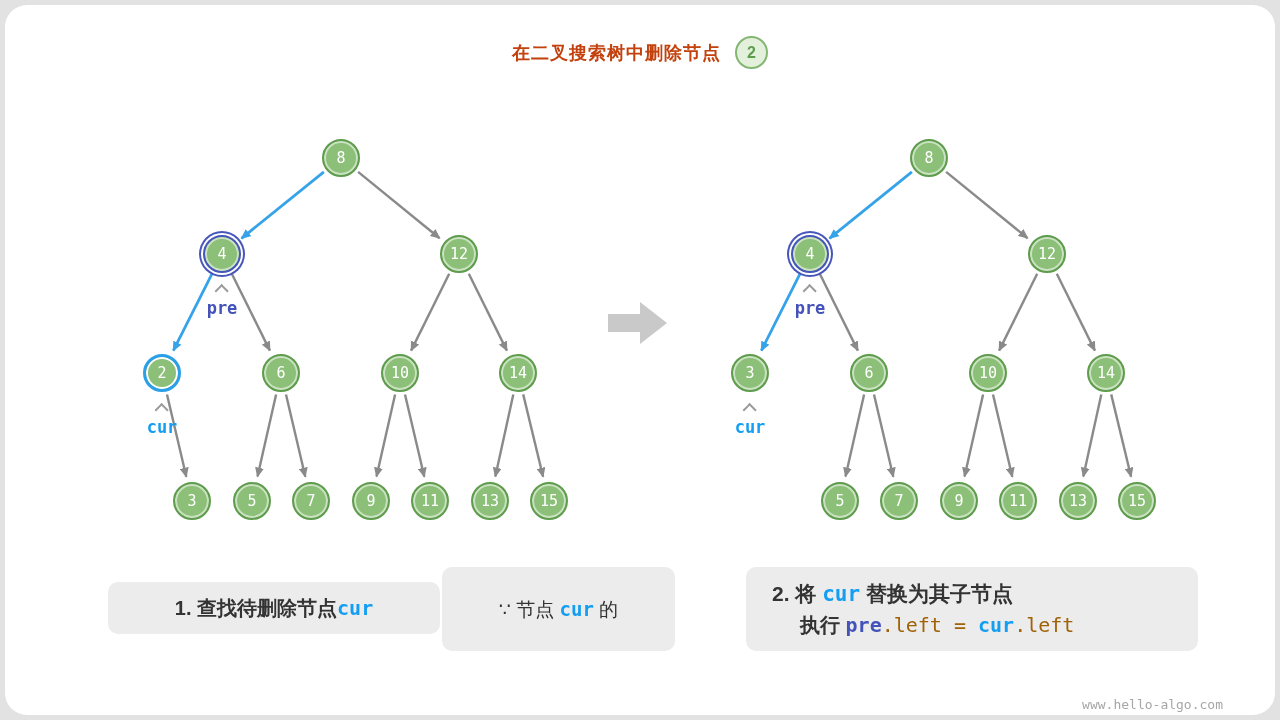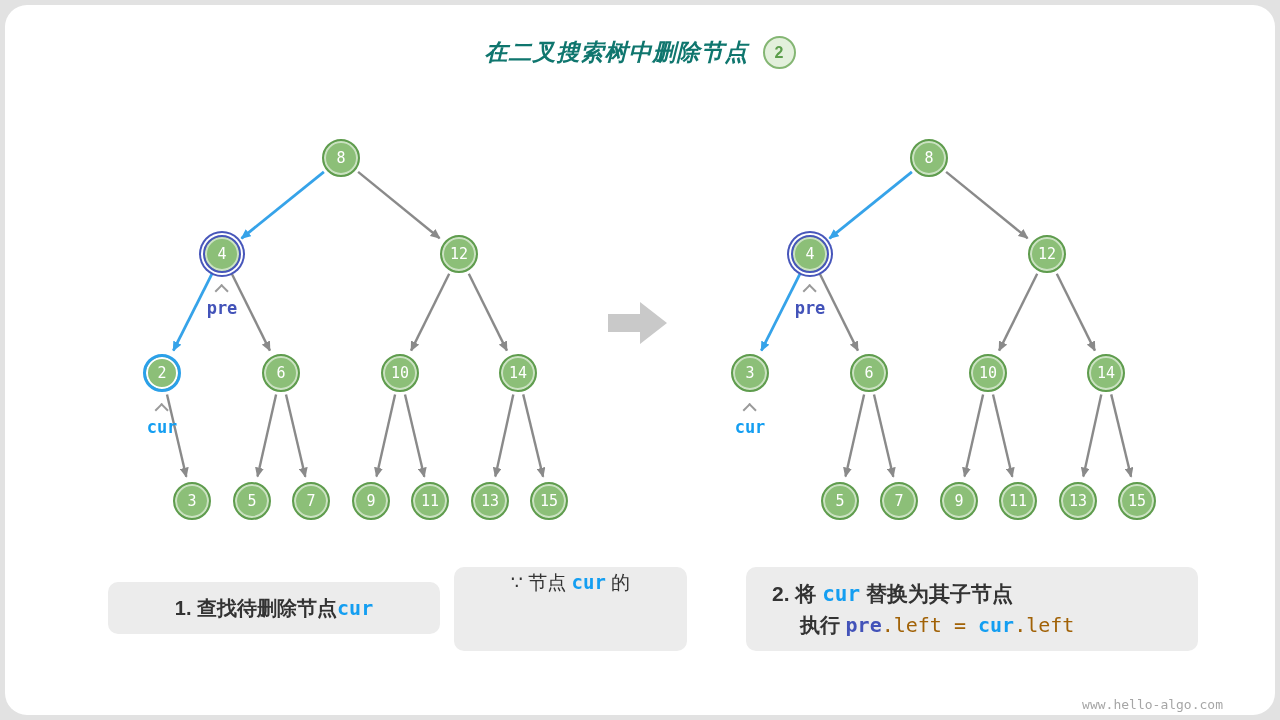--- a/index.html
+++ b/index.html
@@ -23,37 +23,37 @@
   .ptr { position: absolute; transform: translateX(-50%);
          display: flex; flex-direction: column; align-items: center; }
   .caret { width: 10px; height: 10px; border-top: 2px solid #9a9a9a;
            border-left: 2px solid #9a9a9a; transform: rotate(45deg); }
   .ptr .txt { margin-top: 2px; font: bold 17px "DejaVu Sans Mono", monospace; }
   .ptr.pre .txt { color: #4353b9; }
   .ptr.cur .txt { color: #149ef1; }
 
   #title-row { position: absolute; left: 0; top: 36px; width: 100%;
                display: flex; justify-content: center; align-items: center; gap: 14px; }
-  #title-row .title { font-size: 23px; font-weight: bold; color: #0f766e; letter-spacing: 1px; font-style: italic; }
+  #title-row .title { font-size: 18px; font-weight: bold; color: #c2410c; letter-spacing: 1px; }
   #title-row .badge { width: 33px; height: 33px; border-radius: 50%; background: #e3f0dc;
                border: 2px solid #84b673; color: #5c9e4c; font-weight: bold; font-size: 16px;
                display: flex; align-items: center; justify-content: center; }
 
   .cap { position: absolute; background: #ececec; border-radius: 10px; color: #333333; }
   .code { font-family: "DejaVu Sans Mono", monospace; font-weight: bold; }
   .code.cur { color: #149ef1; }
   .code.pre { color: #4353b9; }
   .code.gray { color: #a16207; font-weight: normal; }
   .code.dark { color: #333333; }
 
   #cap1 { left: 108px; top: 582px; width: 332px; height: 52px;
           display: flex; align-items: center; justify-content: center;
           font-size: 20px; font-weight: bold; }
-  #cap2 { left: 454px; top: 567px; width: 233px; height: 84px;
-          display: flex; flex-direction: column; align-items: center; justify-content: flex-start;
+  #cap2 { left: 442px; top: 567px; width: 233px; height: 84px;
+          display: flex; flex-direction: column; align-items: center; justify-content: center;
           font-size: 19px; line-height: 31px; }
   #cap2 .l2 { font-weight: bold; }
   #cap3 { left: 746px; top: 567px; width: 452px; height: 84px;
           padding: 11px 0 0 26px; font-size: 21px; line-height: 31px; font-weight: bold; }
   #cap3 .l2 { padding-left: 28px; font-size: 20px; }
 
   #watermark { position: absolute; right: 57px; bottom: 8px;
                font: 13px "DejaVu Sans Mono", monospace; color: #a6a6a6; }
 </style>
 </head>

